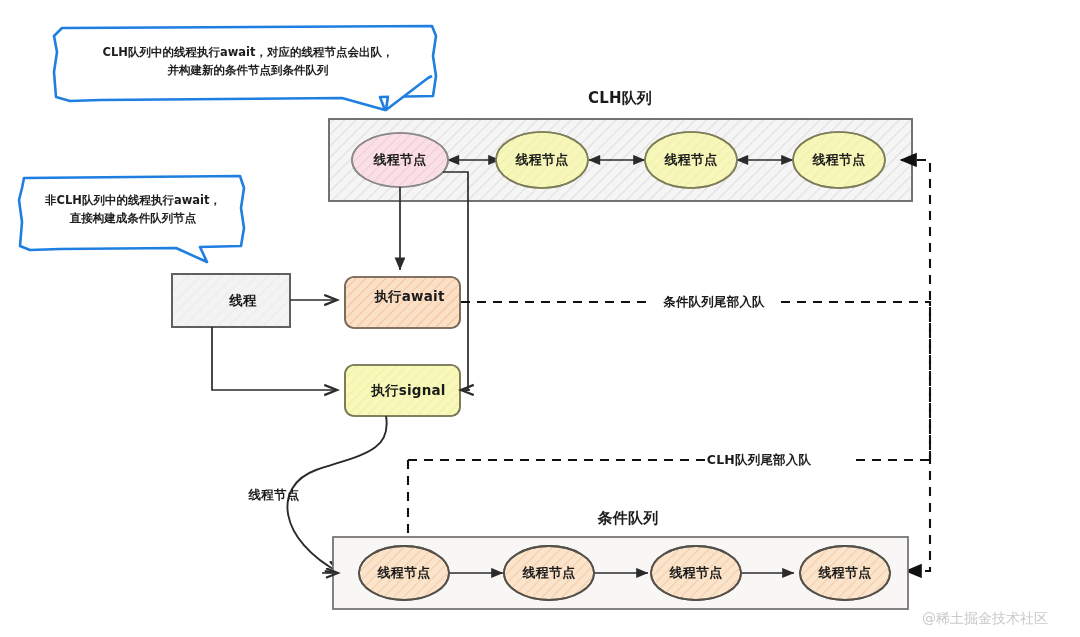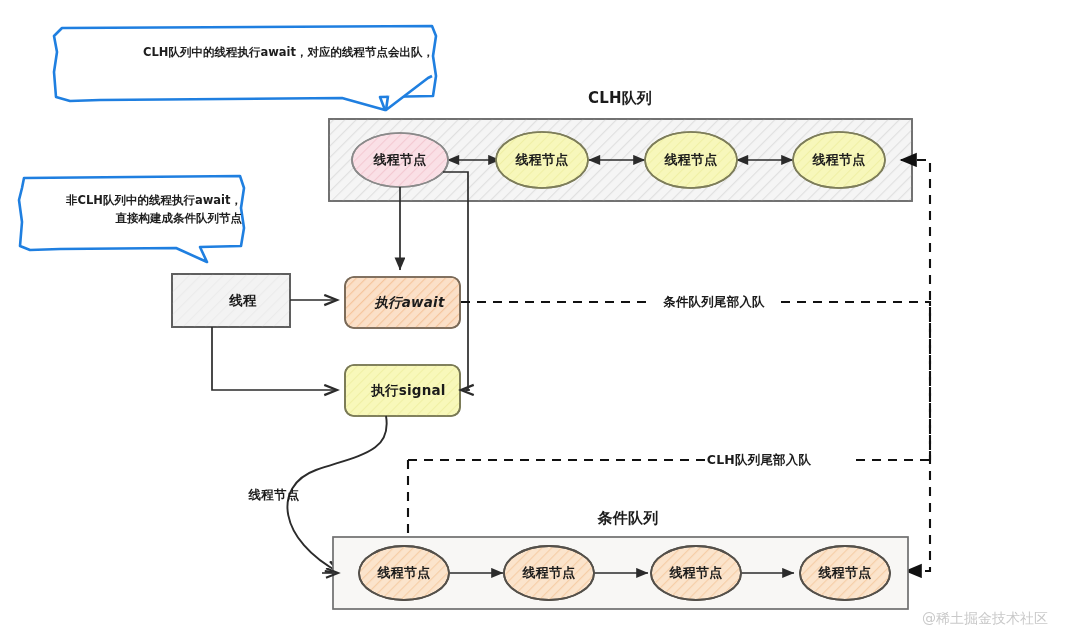--- a/index.html
+++ b/index.html
@@ -28,21 +28,21 @@
     white-space: nowrap;
     text-align: center;
     pointer-events: none;
     letter-spacing: 0.2px;
   }
   .callout-txt {
     position: absolute;
     font-weight: bold;
     font-size: 11.5px;
     color: #1d1d1d;
-    text-align: right;
+    text-align: center;
     line-height: 1.55;
     white-space: nowrap;
   }
   .queue-title { font-size: 15px; font-weight: bold; }
   .node-txt   { font-size: 13px; }
   .box-txt    { font-size: 13.5px; padding-left: 12px; }
   .edge-txt   { font-size: 12.5px; font-weight: bold; text-align: center; }
   .watermark {
     position: absolute;
     font-size: 14px;
@@ -206,36 +206,37 @@
     </g>
 
     <path d="M322,573 L338,573" fill="none" stroke="#2b2b2b" stroke-width="1.6" marker-end="url(#arrOpen)"></path>
 
     <rect x="648" y="291" width="132" height="20" fill="#ffffff"></rect>
     <rect x="708" y="449" width="148" height="20" fill="#ffffff"></rect>
   </svg>
 
   <div class="callout-txt" style="left:62px; top:44px; width:372px;">
     <div>CLH队列中的线程执行await，对应的线程节点会出队，</div>
+    <div>并构建新的条件节点到条件队列</div>
   </div>
 
   <div class="callout-txt" style="left:24px; top:192px; width:218px;">
     <div>非CLH队列中的线程执行await，</div>
     <div>直接构建成条件队列节点</div>
   </div>
 
   <div class="lbl queue-title" style="left:570px; top:89px; width:100px;">CLH队列</div>
 
   <div class="lbl node-txt" style="left:352px; top:151px; width:96px;">线程节点</div>
   <div class="lbl node-txt" style="left:494px; top:151px; width:96px;">线程节点</div>
   <div class="lbl node-txt" style="left:643px; top:151px; width:96px;">线程节点</div>
   <div class="lbl node-txt" style="left:791px; top:151px; width:96px;">线程节点</div>
 
   <div class="lbl box-txt" style="left:172px; top:292px; width:118px;">线程</div>
-  <div class="lbl box-txt" style="left:345px; top:294px; width:105px;font-style:italic;">执行await</div>
+  <div class="lbl box-txt" style="left:345px; top:288px; width:105px;">执行await</div>
   <div class="lbl box-txt" style="left:345px; top:382px; width:103px;">执行signal</div>
 
   <div class="lbl edge-txt" style="left:650px; top:294px; width:128px;">条件队列尾部入队</div>
   <div class="lbl edge-txt" style="left:687px; top:452px; width:144px;">CLH队列尾部入队</div>
   <div class="lbl edge-txt" style="left:234px; top:487px; width:80px;">线程节点</div>
 
   <div class="lbl queue-title" style="left:578px; top:509px; width:100px;">条件队列</div>
 
   <div class="lbl node-txt" style="left:356px; top:564px; width:96px;">线程节点</div>
   <div class="lbl node-txt" style="left:501px; top:564px; width:96px;">线程节点</div>

